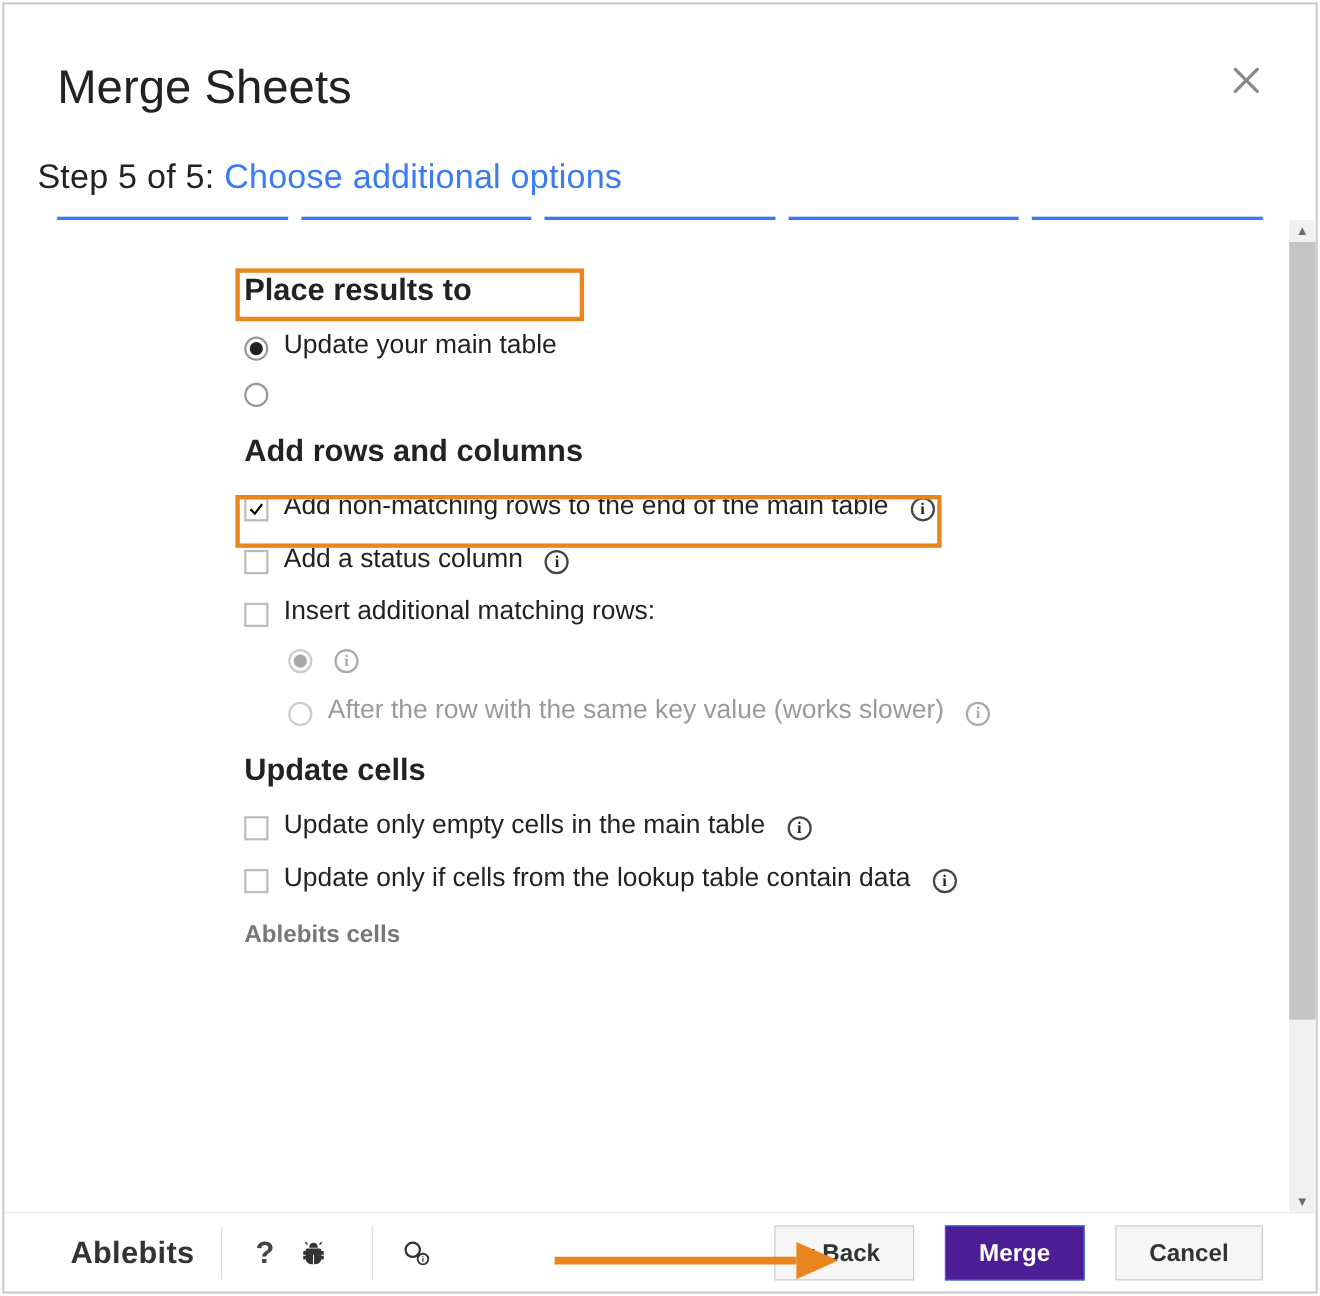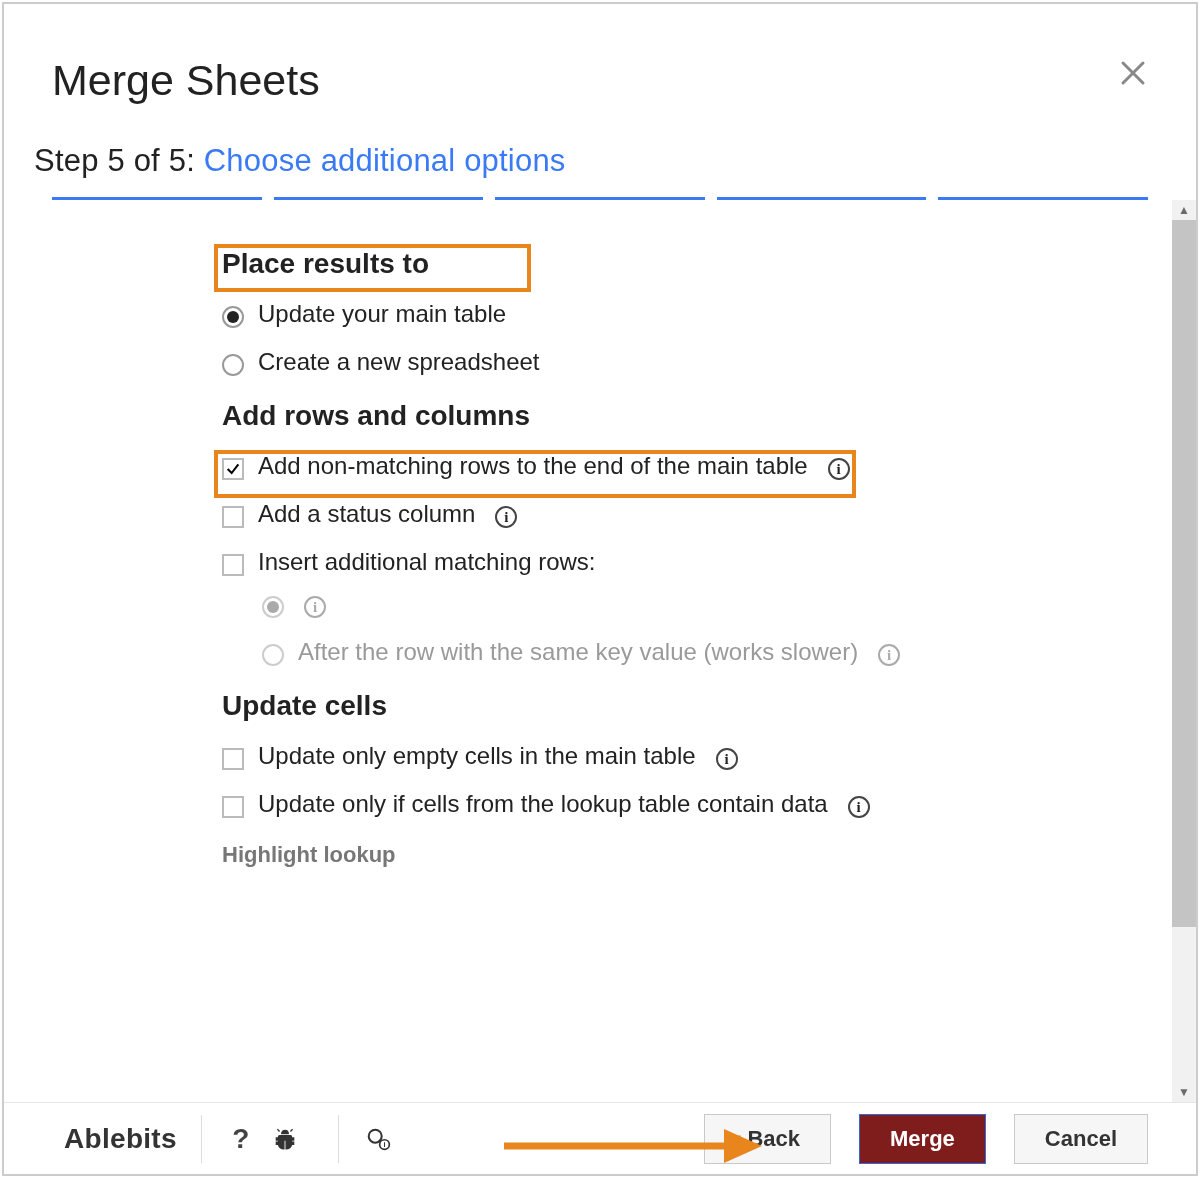--- a/index.html
+++ b/index.html
@@ -43,21 +43,21 @@
   .sbar .thumb{position:absolute;top:0;left:0;right:0;height:82%;background:#c4c4c4}
   
   .ftr{height:72px;border-top:1px solid #e6e6e6;display:flex;align-items:center;padding:0 48px 0 60px;gap:0}
   .brand{font-size:28px;font-weight:700;color:#333;letter-spacing:.3px}
   .vsep{width:1px;height:48px;background:#dcdcdc;margin:0 24px}
   .ficon{width:30px;height:30px;display:flex;align-items:center;justify-content:center;color:#444;margin-right:14px}
   .ficon svg{width:26px;height:26px}
   .qmark{font-size:28px;font-weight:700;color:#444}
   .spacer{flex:1}
   .btn{height:50px;padding:0 30px;font-size:22px;border:1px solid #c9c9c9;background:#f6f6f6;color:#333;display:flex;align-items:center;gap:6px;cursor:pointer;font-weight:700}
-  .btn.primary{background:#7f1d1d;border-color:#2f6be0;color:#fff}
+  .btn.primary{background:#4c1d95;border-color:#2f6be0;color:#fff}
   .btn+.btn{margin-left:28px}
   .btn .chev{font-size:18px}
   
   .arrow-ann{position:absolute;pointer-events:none}
   .cut{font-weight:700;font-size:22px;color:#777;margin-top:24px}
 </style>
 </head>
 <body>
 
 <div class="window">
@@ -91,21 +91,20 @@
       <label class="opt">
         <span class="radio sel">
             <span class="dot"></span>
           </span>
         <span>Update your main table</span>
       </label>
       <label class="opt">
         <span class="radio">
             <span class="dot"></span>
           </span>
-        <span>Create a new spreadsheet</span>
       </label>
 
       <div class="section">Add rows and columns</div>
 
       <label class="opt">
         <span class="chk sel">
           <svg viewBox="0 0 24 24" width="16" height="16">
               <path d="M4 12 L10 18 L20 5" stroke="#000" stroke-width="3" fill="none"></path>
             </svg>
         </span>
@@ -144,21 +143,21 @@
         <span class="chk"></span>
         <span>Update only empty cells in the main table</span>
         <span class="info">i</span>
       </label>
       <label class="opt">
         <span class="chk"></span>
         <span>Update only if cells from the lookup table contain data</span>
         <span class="info">i</span>
       </label>
 
-      <div class="cut">Highlight lookup</div>
+      <div class="cut">Ablebits cells</div>
     </div>
 
     <div class="hl" style="top:44px;left:210px;width:317px;height:48px"></div>
     <div class="hl" style="top:250px;left:210px;width:642px;height:48px"></div>
 
     <div class="sbar">
       <div class="arr">▲</div>
       <div class="track">
           <div class="thumb"></div>
         </div>

